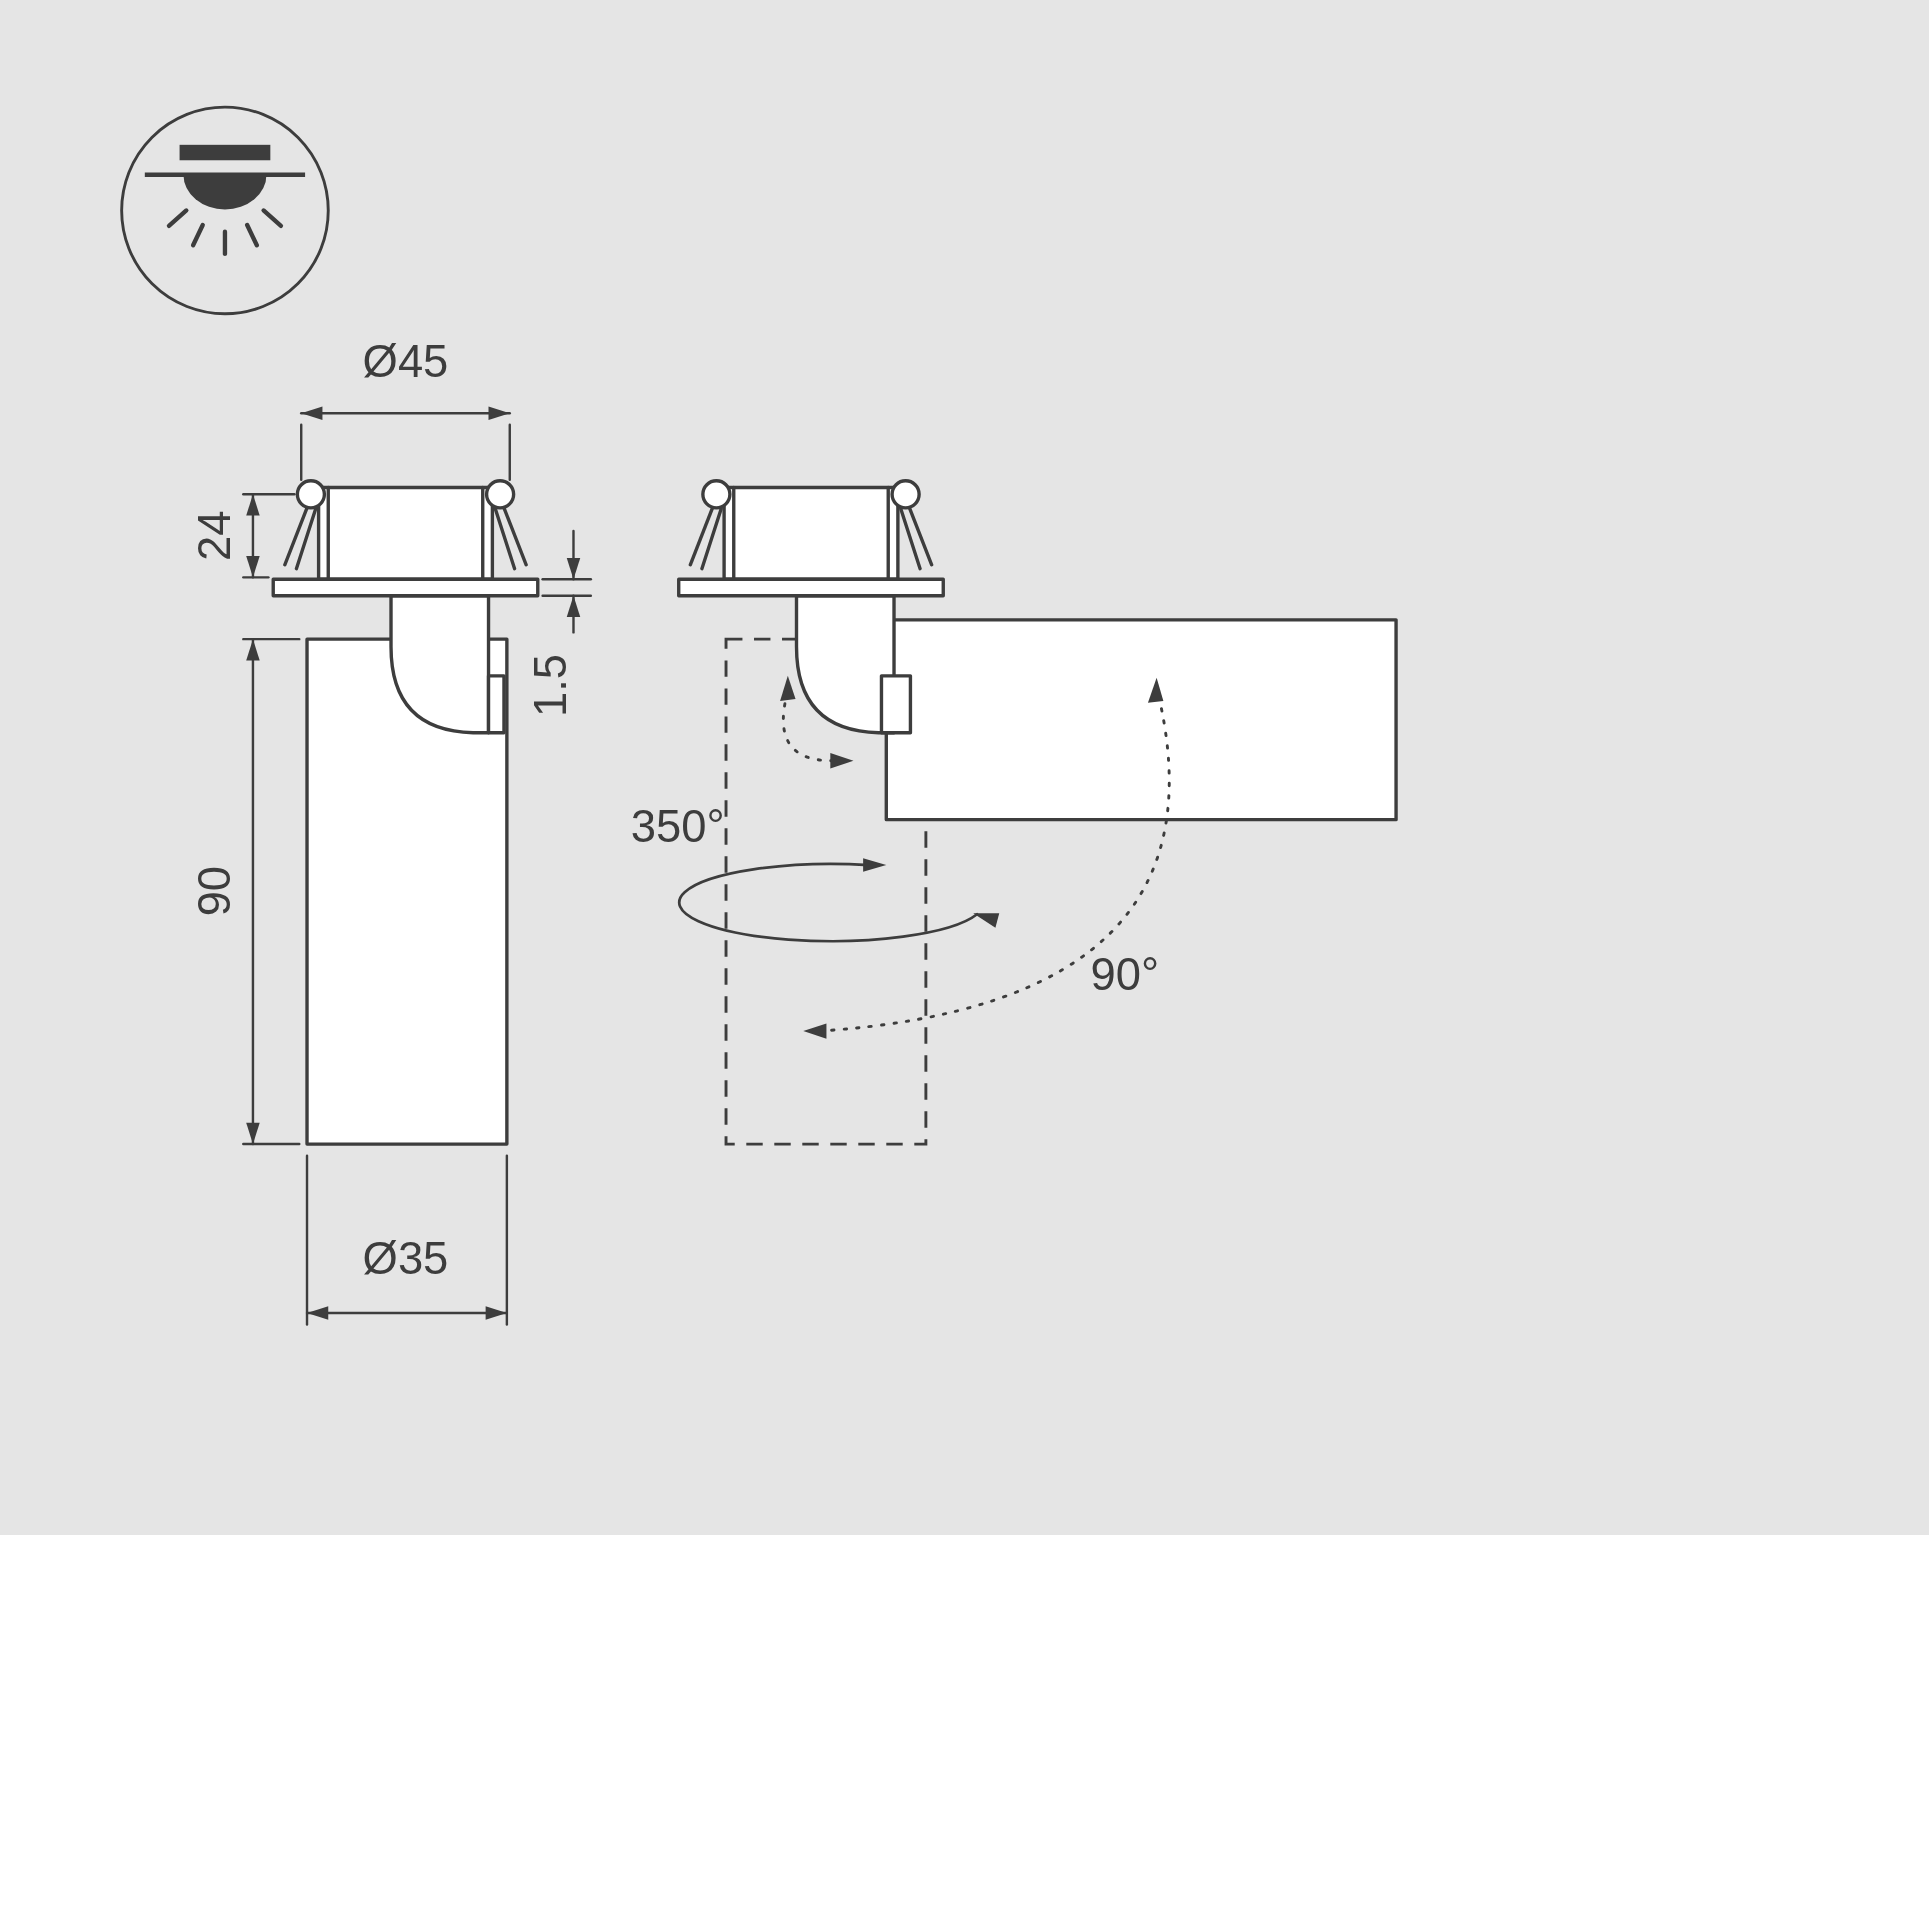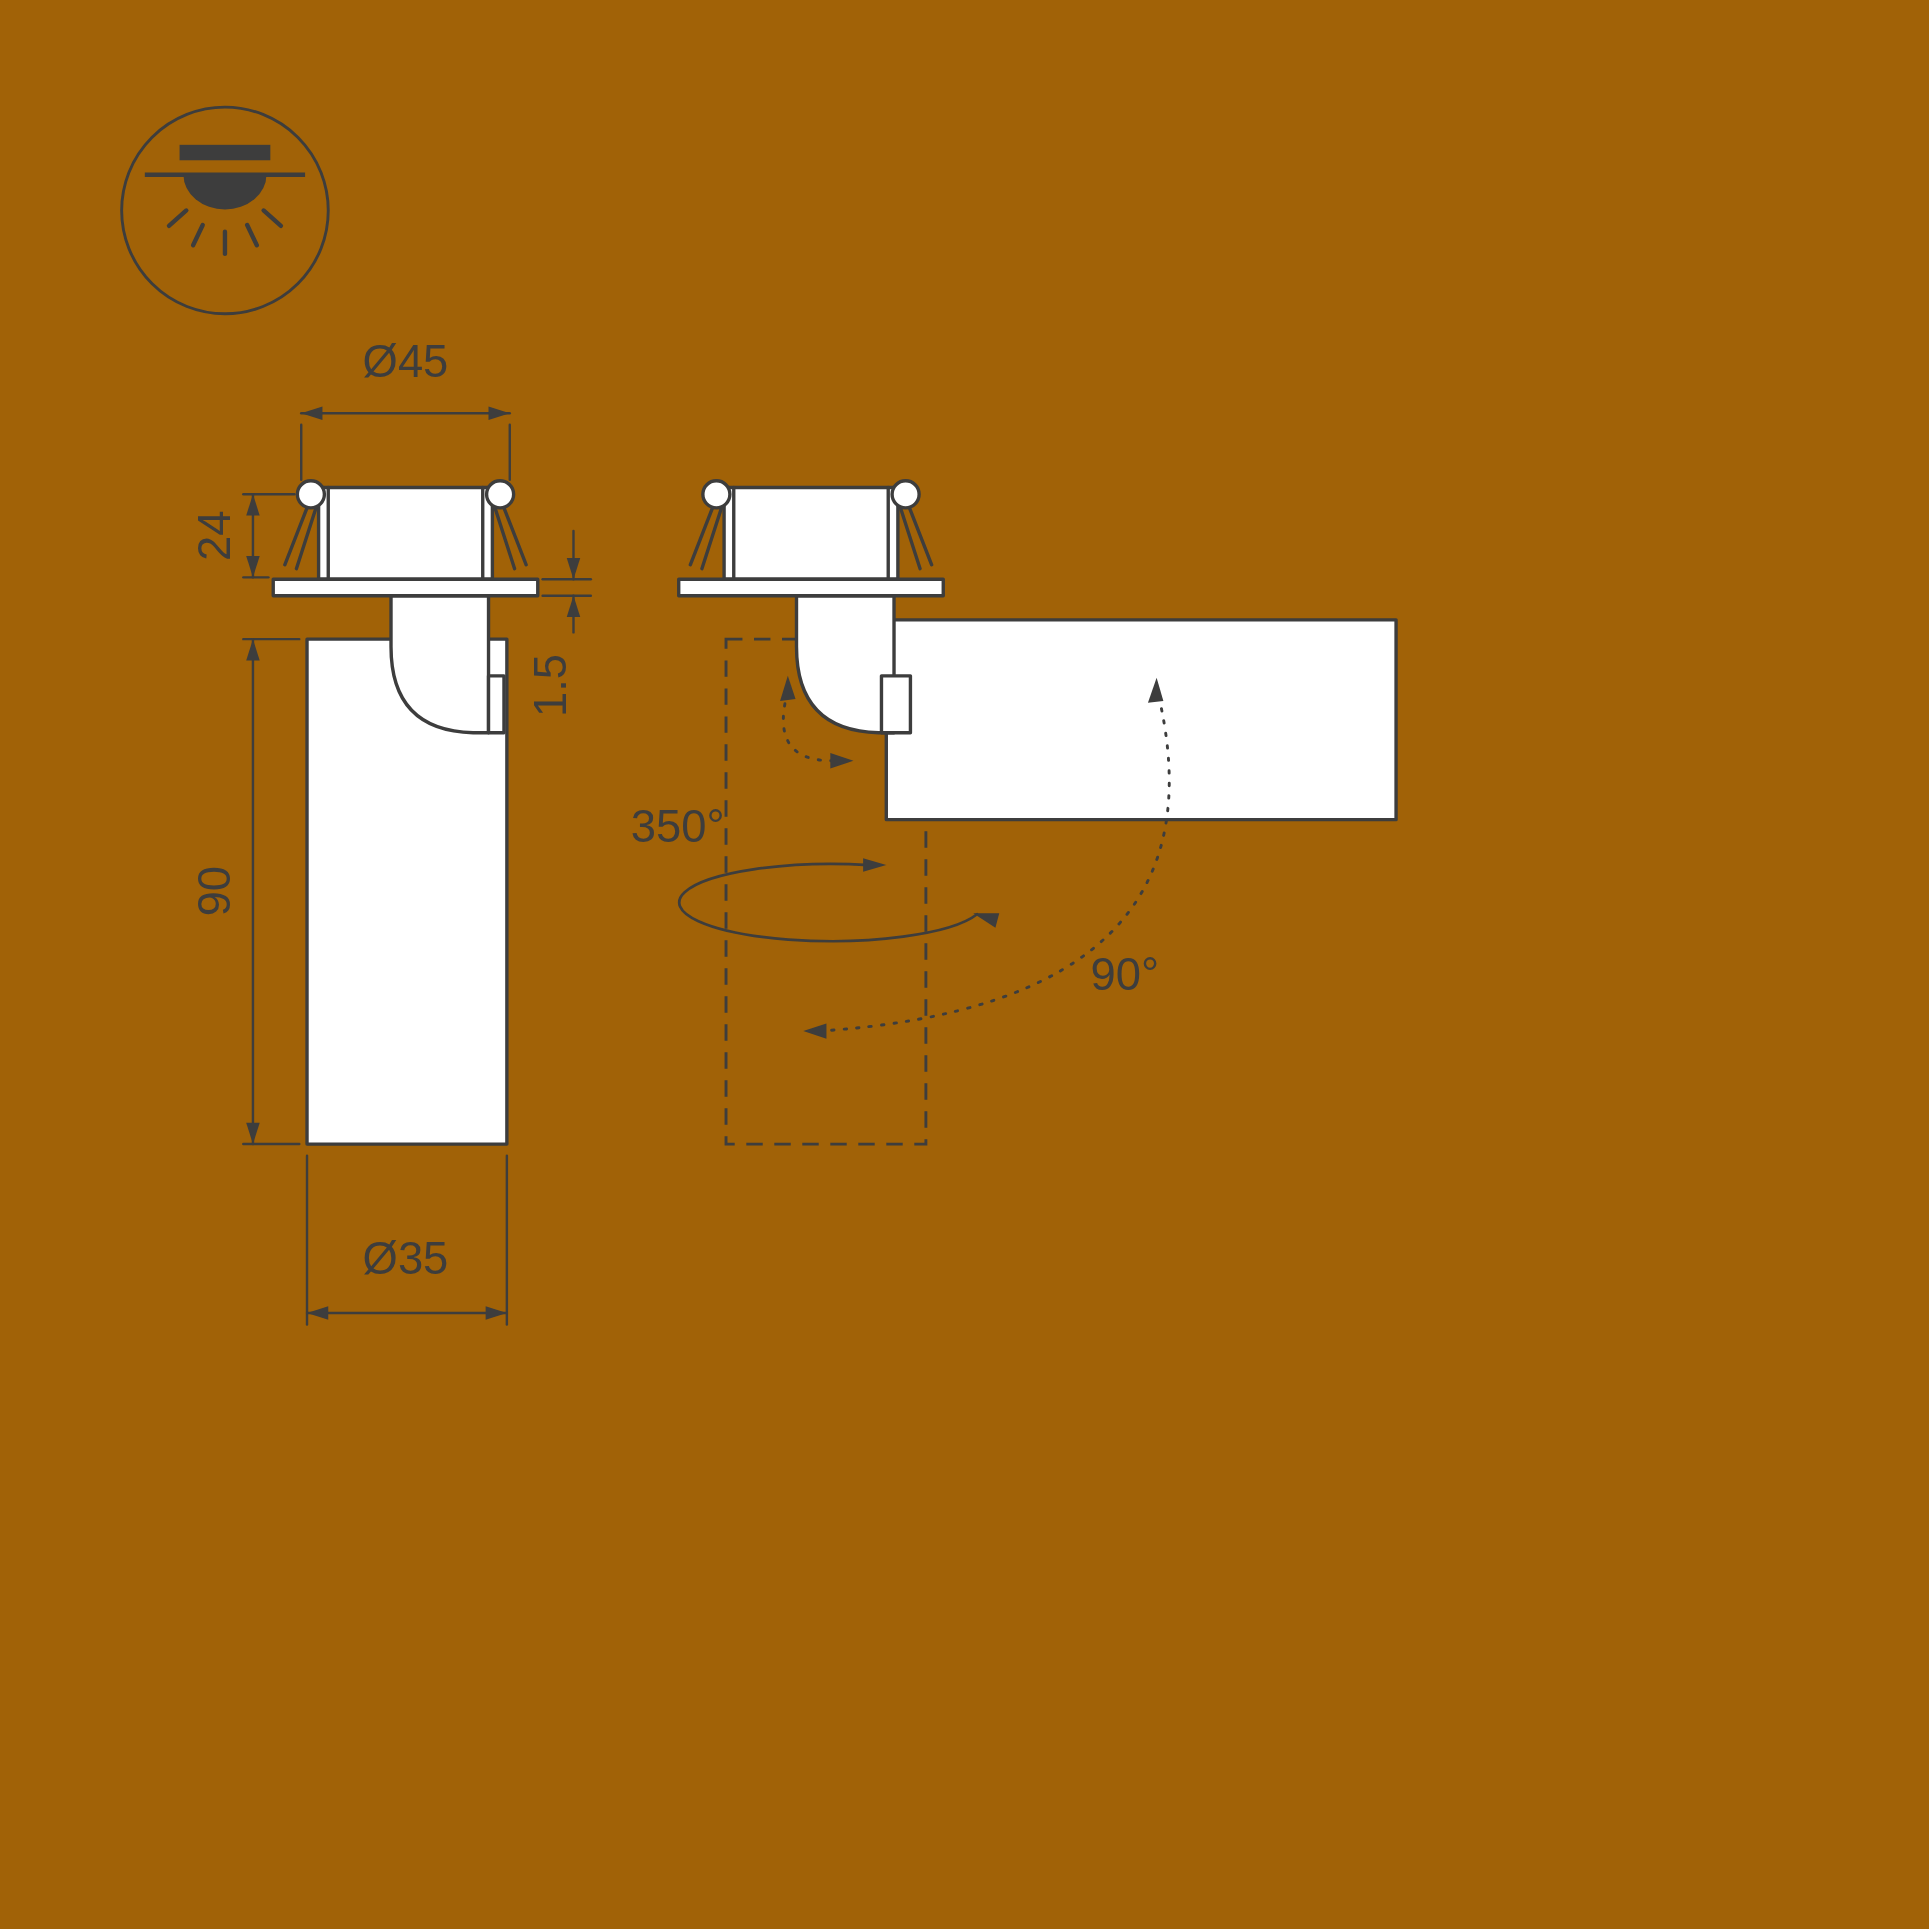--- a/index.html
+++ b/index.html
@@ -2,22 +2,22 @@
 <html><head>
 <meta charset="utf-8">
 <style>
   html, body {
     margin: 0;
     padding: 0;
   }
   .stage {
     position: relative;
     width: 1929px;
-    height: 1929px;
-    background: #a16207;
+    height: 1535px;
+    background: #e5e5e5;
     overflow: hidden;
   }
   svg { display: block; }
   .outline {
     fill: none;
     stroke: #3d3d3d;
     stroke-width: 3.5;
     stroke-linejoin: round;
     stroke-linecap: round;
   }

